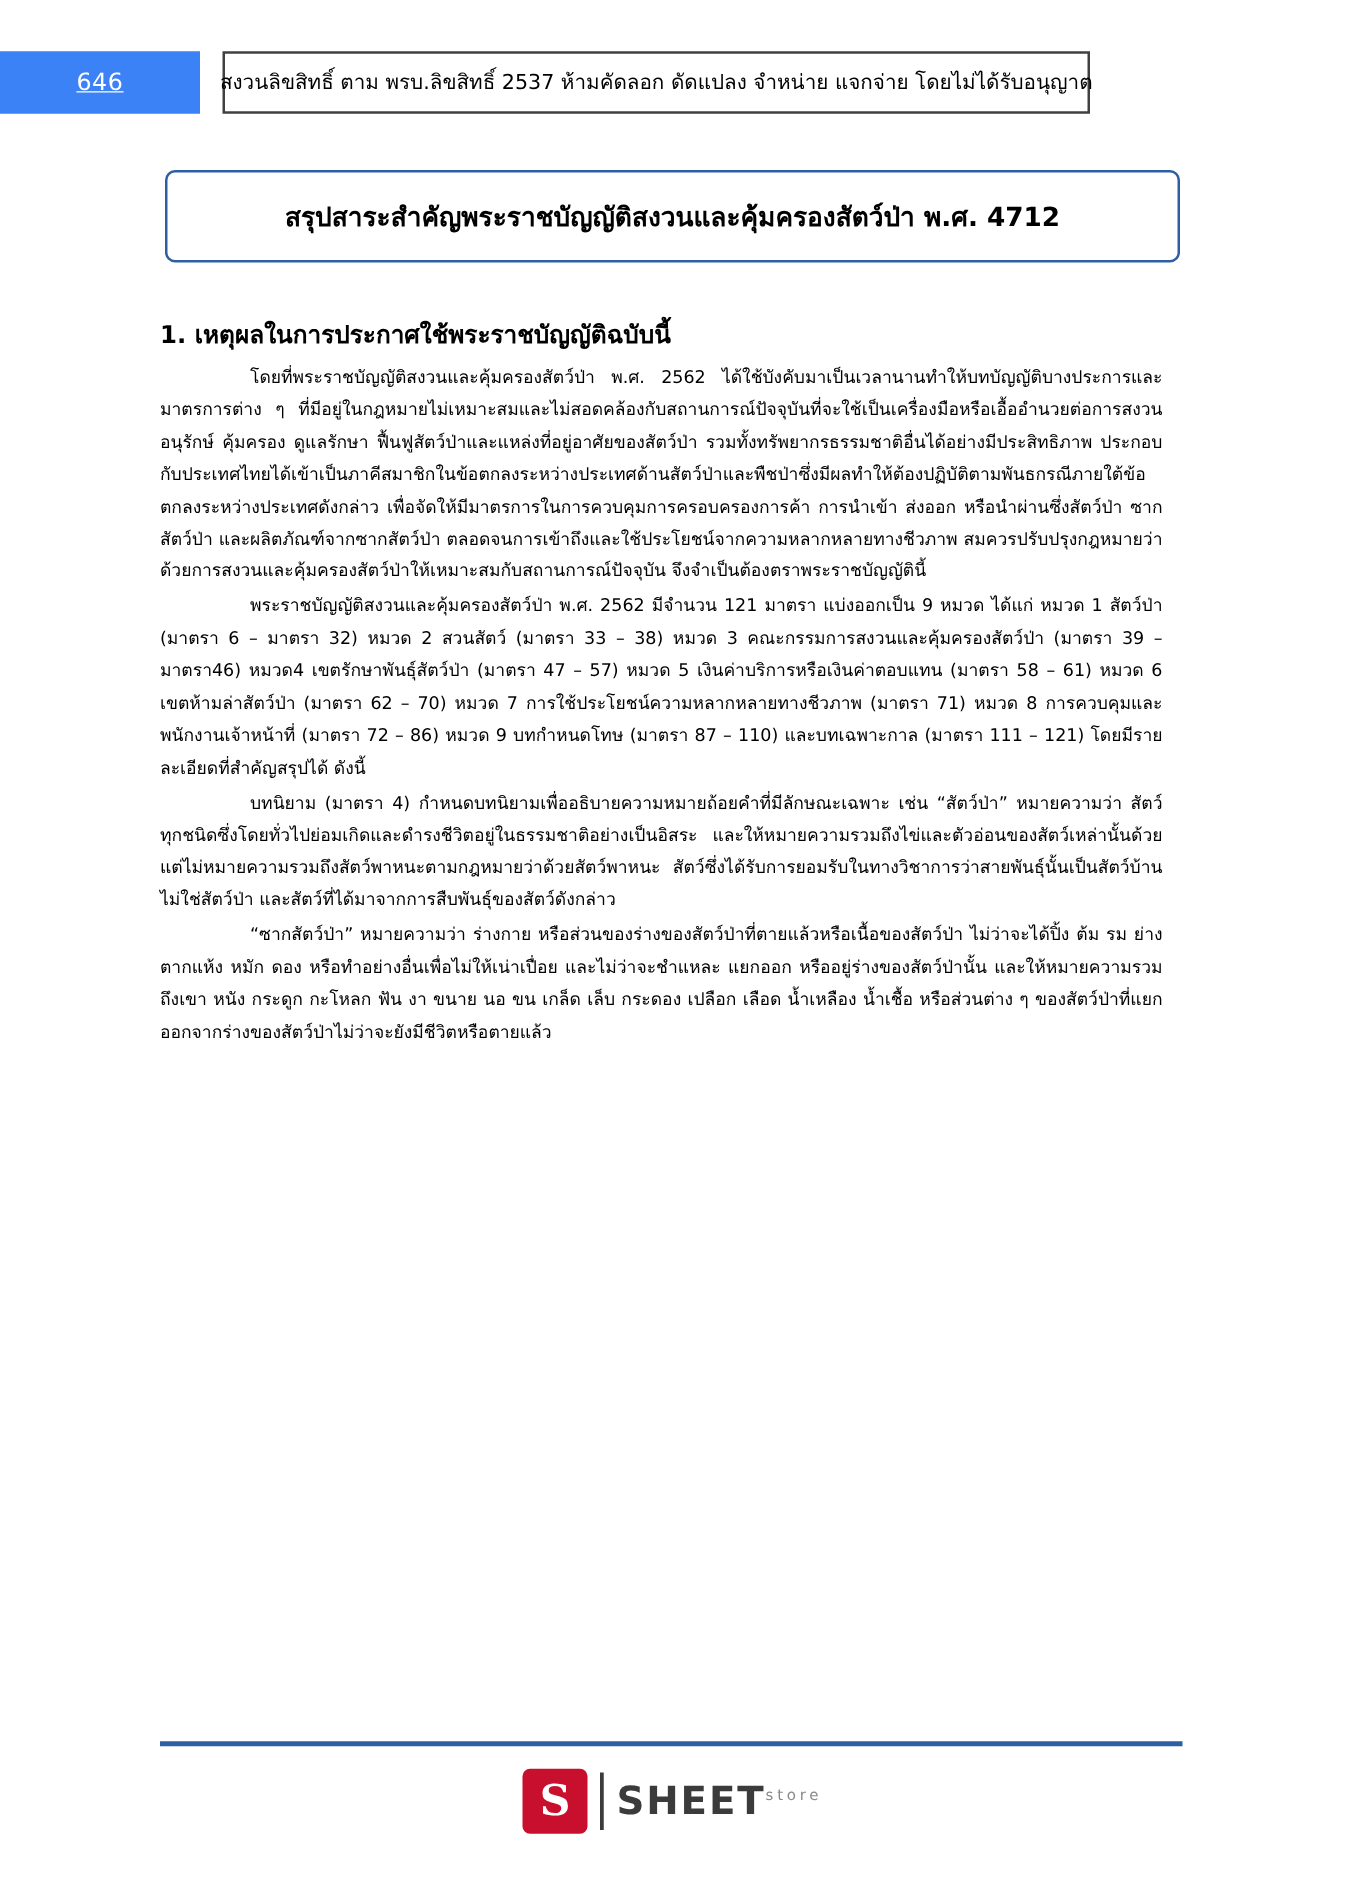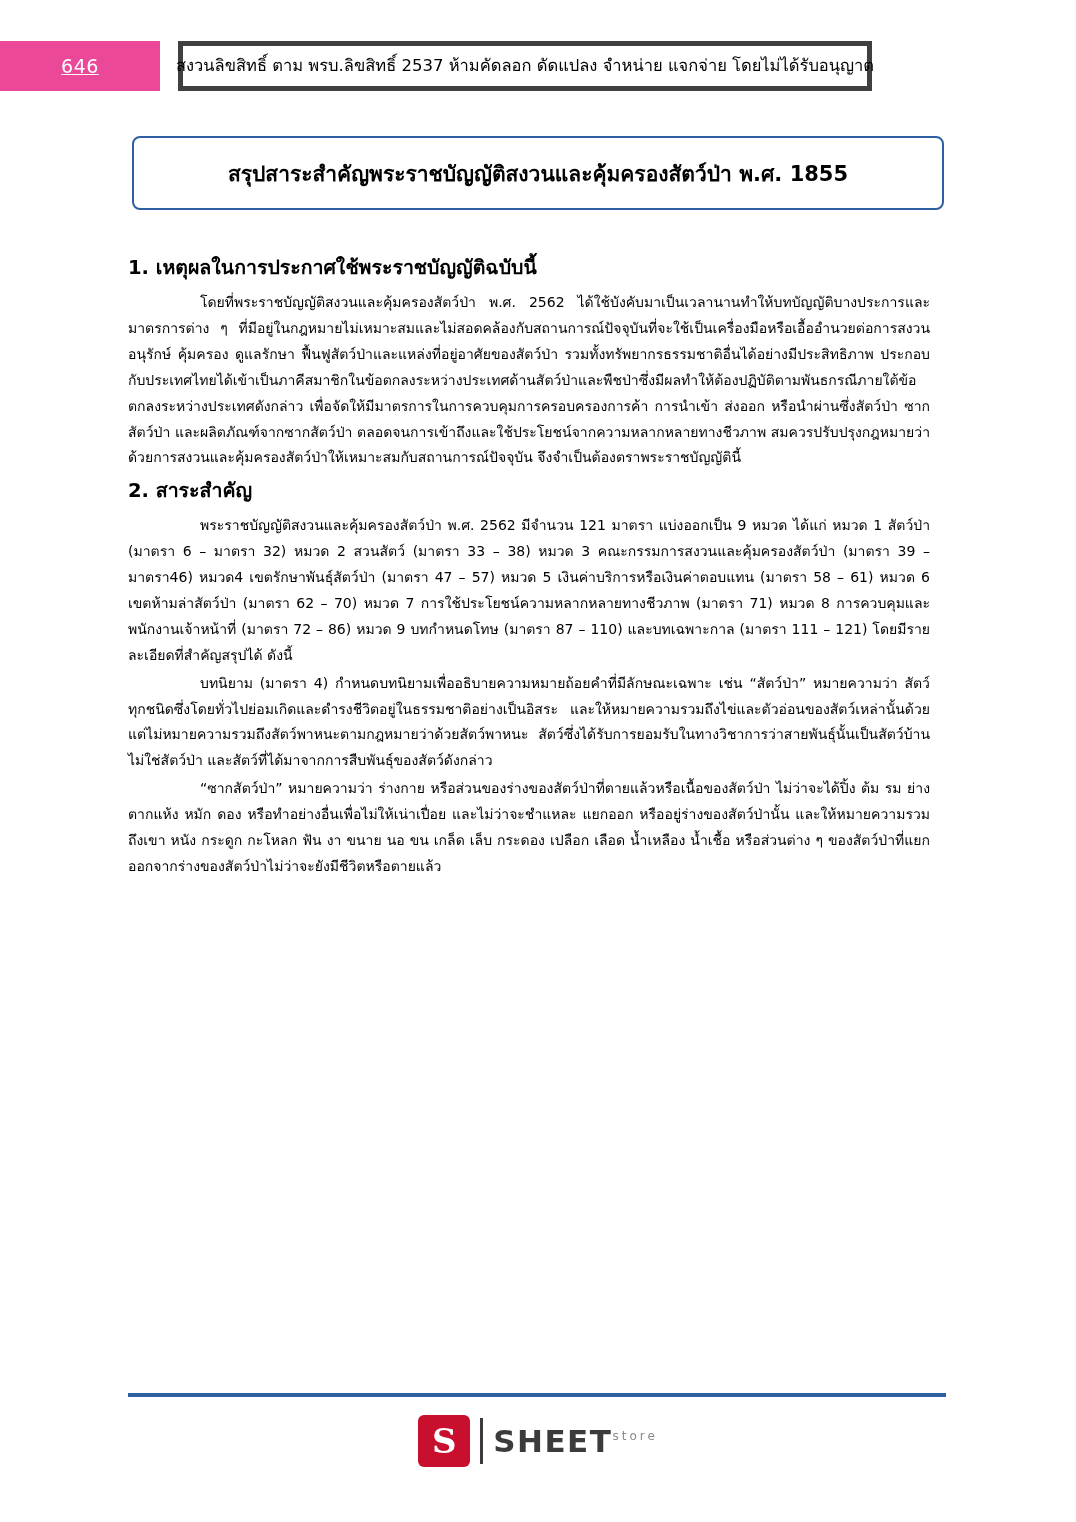--- a/index.html
+++ b/index.html
@@ -23,36 +23,36 @@
     left: 0;
     width: 100%;
     height: 50px;
   }
   .page-number-block {
     position: absolute;
     left: 0;
     top: 0;
     width: 160px;
     height: 50px;
-    background: #ec4899;
+    background: #3b82f6;
     color: #ffffff;
     display: flex;
     align-items: center;
     justify-content: center;
     font-size: 19px;
     letter-spacing: 0.5px;
     text-decoration: underline;
   }
   .copyright-box {
     position: absolute;
     left: 178px;
     top: 0;
     width: 694px;
     height: 50px;
-    border: 5px solid #404040;
+    border: 2px solid #404040;
     display: flex;
     align-items: center;
     justify-content: center;
     box-sizing: border-box;
   }
   .copyright-text {
     font-size: 16.5px;
     line-height: 1.2;
     white-space: nowrap;
   }
@@ -165,29 +165,28 @@
 <body>
 
 <div class="header">
   <div class="page-number-block">646</div>
   <div class="copyright-box">
     <div class="copyright-text">สงวนลิขสิทธิ์ ตาม พรบ.ลิขสิทธิ์ 2537 ห้ามคัดลอก ดัดแปลง จำหน่าย แจกจ่าย โดยไม่ได้รับอนุญาต</div>
   </div>
 </div>
 
 <div class="title-box">
-  <div class="title-text">สรุปสาระสำคัญพระราชบัญญัติสงวนและคุ้มครองสัตว์ป่า พ.ศ. 1855</div>
+  <div class="title-text">สรุปสาระสำคัญพระราชบัญญัติสงวนและคุ้มครองสัตว์ป่า พ.ศ. 4712</div>
 </div>
 
 <div class="content">
 
   <div class="heading">1. เหตุผลในการประกาศใช้พระราชบัญญัติฉบับนี้</div>
   <p class="para">โดยที่พระราชบัญญัติสงวนและคุ้มครองสัตว์ป่า พ.ศ. 2562 ได้ใช้บังคับมาเป็นเวลานานทำให้บทบัญญัติบางประการและมาตรการต่าง ๆ ที่มีอยู่ในกฎหมายไม่เหมาะสมและไม่สอดคล้องกับสถานการณ์ปัจจุบันที่จะใช้เป็นเครื่องมือหรือเอื้ออำนวยต่อการสงวน อนุรักษ์ คุ้มครอง ดูแลรักษา ฟื้นฟูสัตว์ป่าและแหล่งที่อยู่อาศัยของสัตว์ป่า รวมทั้งทรัพยากรธรรมชาติอื่นได้อย่างมีประสิทธิภาพ ประกอบกับประเทศไทยได้เข้าเป็นภาคีสมาชิกในข้อตกลงระหว่างประเทศด้านสัตว์ป่าและพืชป่าซึ่งมีผลทำให้ต้องปฏิบัติตามพันธกรณีภายใต้ข้อตกลงระหว่างประเทศดังกล่าว เพื่อจัดให้มีมาตรการในการควบคุมการครอบครองการค้า การนำเข้า ส่งออก หรือนำผ่านซึ่งสัตว์ป่า ซากสัตว์ป่า และผลิตภัณฑ์จากซากสัตว์ป่า ตลอดจนการเข้าถึงและใช้ประโยชน์จากความหลากหลายทางชีวภาพ สมควรปรับปรุงกฎหมายว่าด้วยการสงวนและคุ้มครองสัตว์ป่าให้เหมาะสมกับสถานการณ์ปัจจุบัน จึงจำเป็นต้องตราพระราชบัญญัตินี้</p>
 
-  <div class="heading">2. สาระสำคัญ</div>
   <p class="para">พระราชบัญญัติสงวนและคุ้มครองสัตว์ป่า พ.ศ. 2562 มีจำนวน 121 มาตรา แบ่งออกเป็น 9 หมวด ได้แก่ หมวด 1 สัตว์ป่า (มาตรา 6 – มาตรา 32) หมวด 2 สวนสัตว์ (มาตรา 33 – 38) หมวด 3 คณะกรรมการสงวนและคุ้มครองสัตว์ป่า (มาตรา 39 – มาตรา46) หมวด4 เขตรักษาพันธุ์สัตว์ป่า (มาตรา 47 – 57) หมวด 5 เงินค่าบริการหรือเงินค่าตอบแทน (มาตรา 58 – 61) หมวด 6 เขตห้ามล่าสัตว์ป่า (มาตรา 62 – 70) หมวด 7 การใช้ประโยชน์ความหลากหลายทางชีวภาพ (มาตรา 71) หมวด 8 การควบคุมและพนักงานเจ้าหน้าที่ (มาตรา 72 – 86) หมวด 9 บทกำหนดโทษ (มาตรา 87 – 110) และบทเฉพาะกาล (มาตรา 111 – 121) โดยมีรายละเอียดที่สำคัญสรุปได้ ดังนี้</p>
 
   <p class="para"><b>บทนิยาม (มาตรา 4)</b><span> กำหนดบทนิยามเพื่ออธิบายความหมายถ้อยคำที่มีลักษณะเฉพาะ เช่น “สัตว์ป่า” หมายความว่า สัตว์ทุกชนิดซึ่งโดยทั่วไปย่อมเกิดและดำรงชีวิตอยู่ในธรรมชาติอย่างเป็นอิสระ และให้หมายความรวมถึงไข่และตัวอ่อนของสัตว์เหล่านั้นด้วย แต่ไม่หมายความรวมถึงสัตว์พาหนะตามกฎหมายว่าด้วยสัตว์พาหนะ สัตว์ซึ่งได้รับการยอมรับในทางวิชาการว่าสายพันธุ์นั้นเป็นสัตว์บ้านไม่ใช่สัตว์ป่า และสัตว์ที่ได้มาจากการสืบพันธุ์ของสัตว์ดังกล่าว</span></p>
 
   <p class="para">“ซากสัตว์ป่า” หมายความว่า ร่างกาย หรือส่วนของร่างของสัตว์ป่าที่ตายแล้วหรือเนื้อของสัตว์ป่า ไม่ว่าจะได้ปิ้ง ต้ม รม ย่าง ตากแห้ง หมัก ดอง หรือทำอย่างอื่นเพื่อไม่ให้เน่าเปื่อย และไม่ว่าจะชำแหละ แยกออก หรืออยู่ร่างของสัตว์ป่านั้น และให้หมายความรวมถึงเขา หนัง กระดูก กะโหลก ฟัน งา ขนาย นอ ขน เกล็ด เล็บ กระดอง เปลือก เลือด น้ำเหลือง น้ำเชื้อ หรือส่วนต่าง ๆ ของสัตว์ป่าที่แยกออกจากร่างของสัตว์ป่าไม่ว่าจะยังมีชีวิตหรือตายแล้ว</p>
 
 </div>
 
 <div class="footer-rule"></div>
 <div class="footer-logo">

